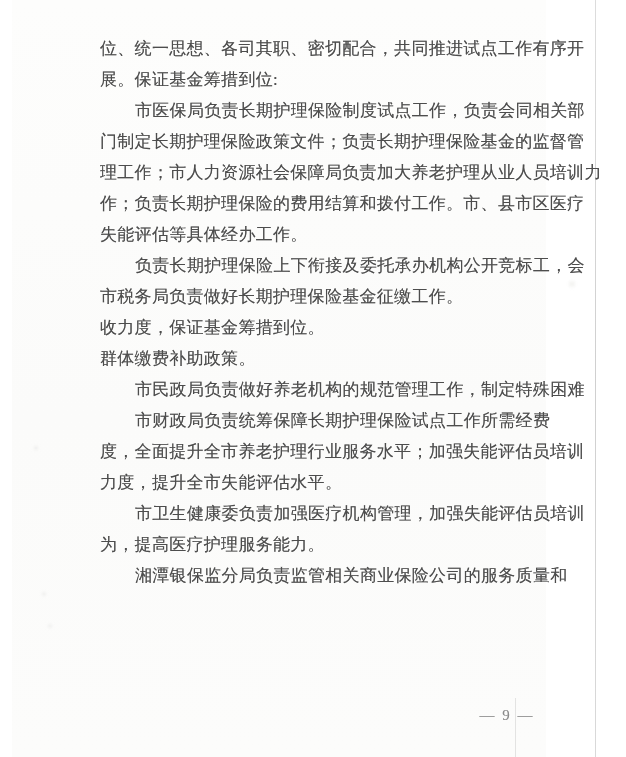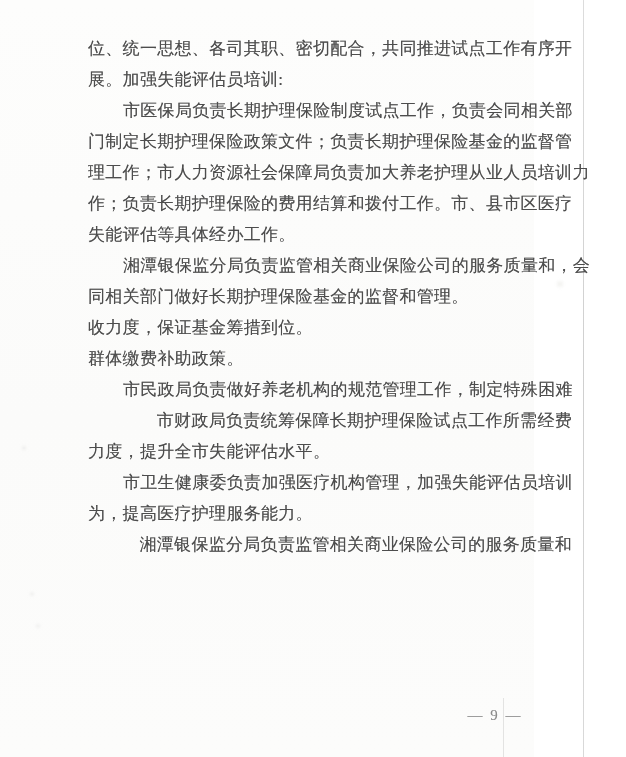--- a/index.html
+++ b/index.html
@@ -7,21 +7,21 @@
     padding: 0;
     width: 626px;
     height: 757px;
     overflow: hidden;
     background: #ffffff;
     font-family: "Liberation Serif", "DejaVu Serif", serif;
   }
 
   .page {
     position: absolute;
-    left: 0; top: 0;
+    left: 12px; top: 0;
     width: 534px;
     height: 757px;
     background: linear-gradient(180deg, #fdfdfc 0%, #fbfbfa 55%, #fcfcfb 100%);
   }
 
   
   .scan-edge-line {
     position: absolute;
     left: 583px;
     top: 0;
@@ -68,21 +68,20 @@
   .line {
     height: 31px;
     line-height: 31px;
     font-size: 17px;
     letter-spacing: 0.3px;
     white-space: nowrap;
   }
 
   .line.indent {
     padding-left: 35px;
-    text-align: right;
   }
 
   .footer {
     position: absolute;
     left: 450px;
     top: 707px;
     width: 90px;
     text-align: center;
     font-size: 15px;
     letter-spacing: 2px;
@@ -92,31 +91,32 @@
 </style>
 </head>
 <body>
 
 <div class="page">
   <div class="scan-edge-line"></div>
   <div class="scan-artifact-line"></div>
   <div class="smudges"></div>
   <div class="text-block">
       <div class="line">位、统一思想、各司其职、密切配合，共同推进试点工作有序开</div>
-      <div class="line">展。加强失能评估员培训:</div>
+      <div class="line">展。保证基金筹措到位:</div>
       <div class="line indent">市医保局负责长期护理保险制度试点工作，负责会同相关部</div>
       <div class="line">门制定长期护理保险政策文件；负责长期护理保险基金的监督管</div>
       <div class="line">理工作；市人力资源社会保障局负责加大养老护理从业人员培训力</div>
       <div class="line">作；负责长期护理保险的费用结算和拨付工作。市、县市区医疗</div>
       <div class="line">失能评估等具体经办工作。</div>
-      <div class="line indent">湘潭银保监分局负责监管相关商业保险公司的服务质量和，会</div>
-      <div class="line">同相关部门做好长期护理保险基金的监督和管理。</div>
+      <div class="line indent">负责长期护理保险上下衔接及委托承办机构公开竞标工，会</div>
+      <div class="line">市税务局负责做好长期护理保险基金征缴工作。</div>
       <div class="line">收力度，保证基金筹措到位。</div>
       <div class="line">群体缴费补助政策。</div>
       <div class="line indent">市民政局负责做好养老机构的规范管理工作，制定特殊困难</div>
       <div class="line indent">市财政局负责统筹保障长期护理保险试点工作所需经费</div>
+      <div class="line">度，全面提升全市养老护理行业服务水平；加强失能评估员培训</div>
       <div class="line">力度，提升全市失能评估水平。</div>
       <div class="line indent">市卫生健康委负责加强医疗机构管理，加强失能评估员培训</div>
       <div class="line">为，提高医疗护理服务能力。</div>
       <div class="line indent">湘潭银保监分局负责监管相关商业保险公司的服务质量和</div>
     </div>
   <div class="footer">— 9 —</div>
 </div>
 
 </body></html>

